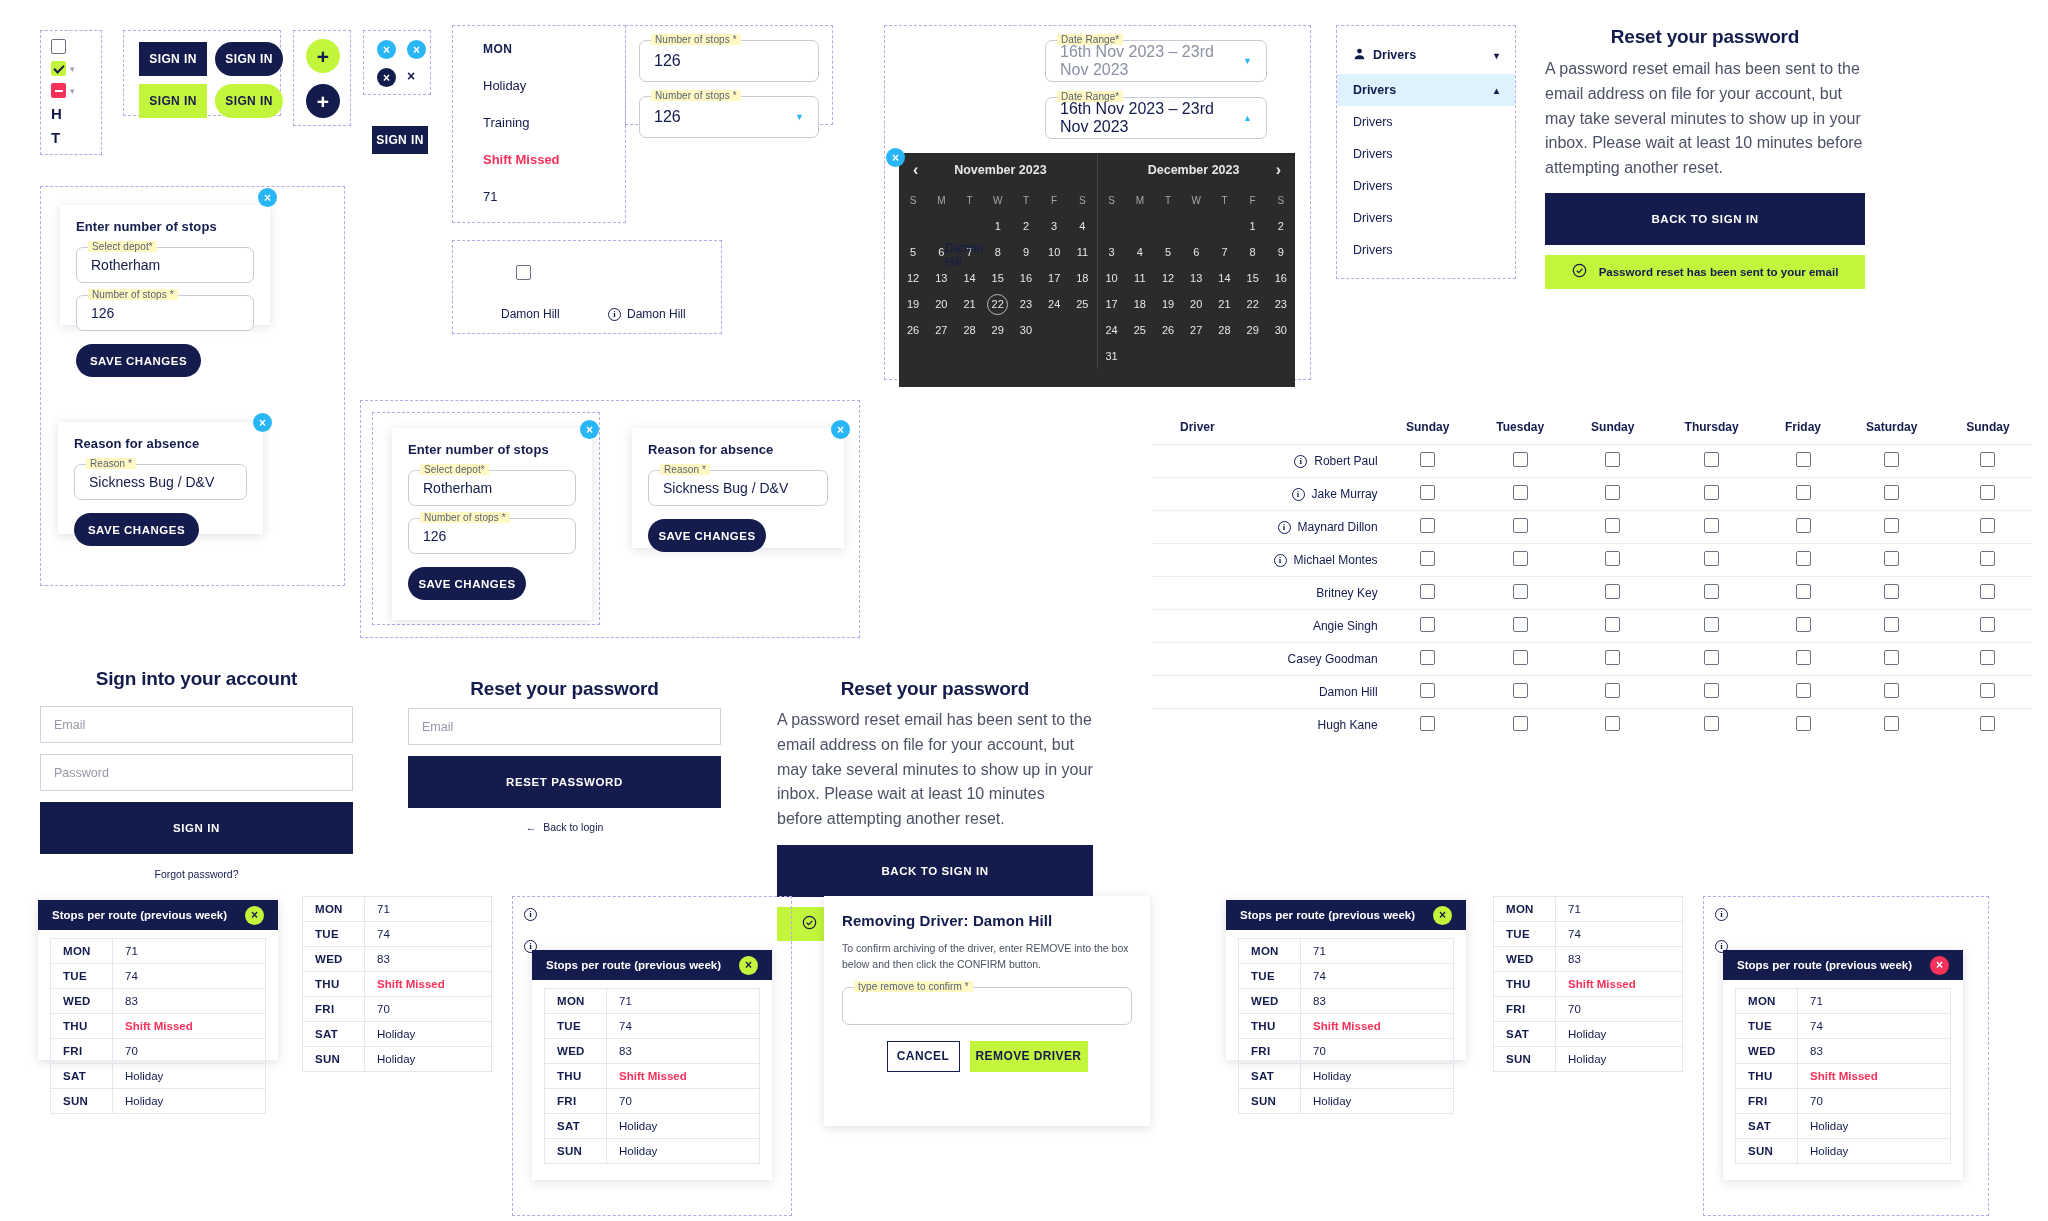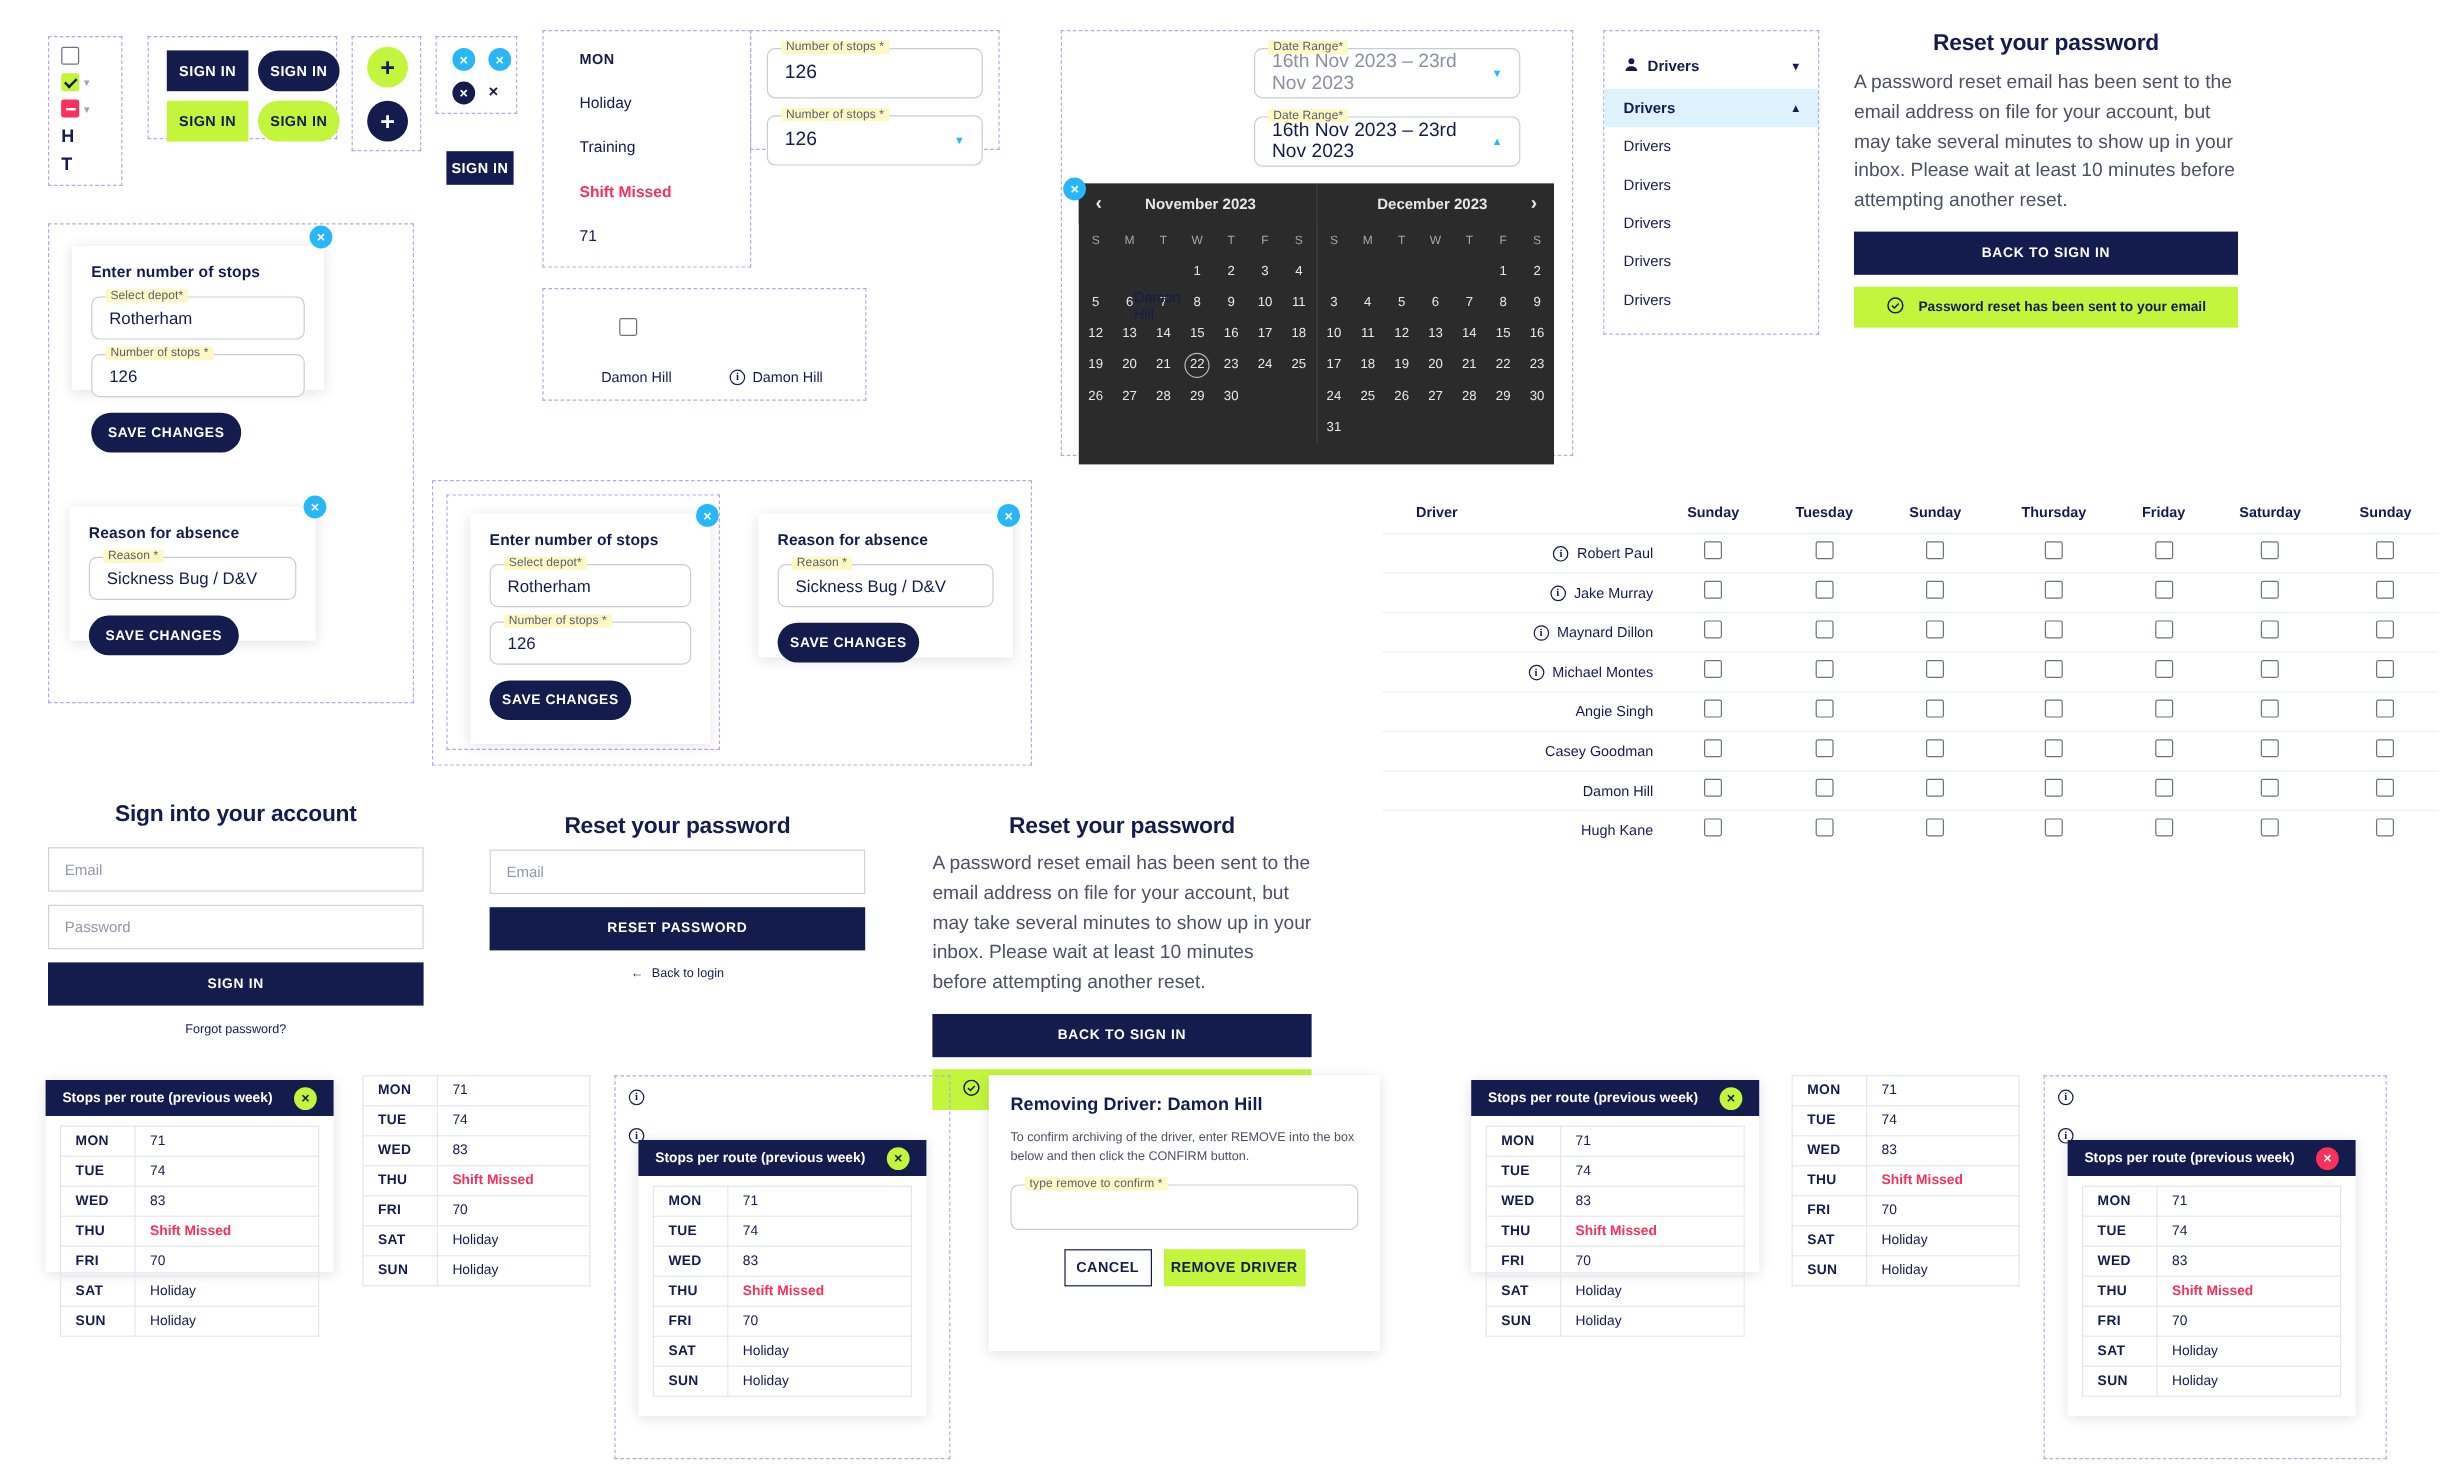--- a/index.html
+++ b/index.html
@@ -91,21 +91,21 @@
                  font-size:12.5px; font-weight:700; }
   .drv-item { height:32px; display:flex; align-items:center; padding:0 16px;
               font-size:12.5px; color:#141b4d; cursor:pointer; }
   .drv-item.active { background:#ddf2fd; font-weight:700; }
 
   
   .auth-h { font-size:19px; font-weight:700; text-align:center; letter-spacing:-.2px;}
   .auth-p { font-size:16px; color:#4c5264; text-align:left; line-height:1.55; }
   .auth-input { border:1px solid #cfd2da; height:37px; width:100%; padding:0 13px;
                 font-size:12.5px; color:#9498a8; display:flex; align-items:center; }
-  .auth-btn { background:#141b4d; color:#fff; height:36px; width:100%; border:none;
+  .auth-btn { background:#141b4d; color:#fff; height:52px; width:100%; border:none;
               font-size:11.5px; font-weight:700; letter-spacing:.6px; cursor:pointer;
               display:flex; align-items:center; justify-content:center; }
   .auth-link { font-size:10.5px; color:#141b4d; text-align:center; }
   .toast { background:#c3f53c; height:34px; display:flex; align-items:center;
            justify-content:center; gap:12px; font-size:11.5px; font-weight:700; }
 
   
   .dtable { width:100%; border-collapse:collapse; }
   .dtable th { font-size:12px; font-weight:700; color:#141b4d; padding:10px 0;
                text-align:center; }
@@ -549,20 +549,34 @@
           <td><span class="chk"></span></td>
           <td><span class="chk"></span></td>
           <td><span class="chk"></span></td>
           <td><span class="chk"></span></td>
           <td><span class="chk"></span></td>
           <td><span class="chk"></span></td>
         </tr>
         <tr>
           <td class="drv">
             <div class="namecell" style="justify-content: flex-end; padding-right: 6px;">
+              <span>Britney Key</span>
+            </div>
+          </td>
+          <td><span class="chk"></span></td>
+          <td><span class="chk"></span></td>
+          <td><span class="chk"></span></td>
+          <td><span class="chk"></span></td>
+          <td><span class="chk"></span></td>
+          <td><span class="chk"></span></td>
+          <td><span class="chk"></span></td>
+        </tr>
+        <tr>
+          <td class="drv">
+            <div class="namecell" style="justify-content: flex-end; padding-right: 6px;">
               <span>Angie Singh</span>
             </div>
           </td>
           <td><span class="chk"></span></td>
           <td><span class="chk"></span></td>
           <td><span class="chk"></span></td>
           <td><span class="chk"></span></td>
           <td><span class="chk"></span></td>
           <td><span class="chk"></span></td>
           <td><span class="chk"></span></td>

